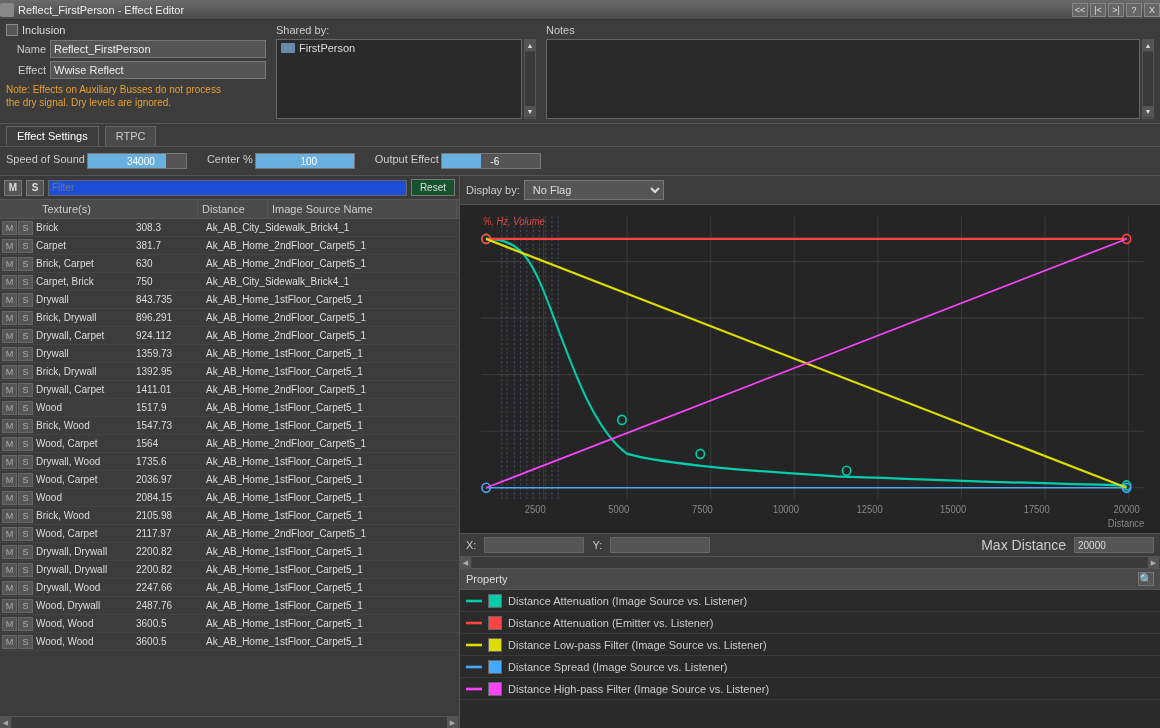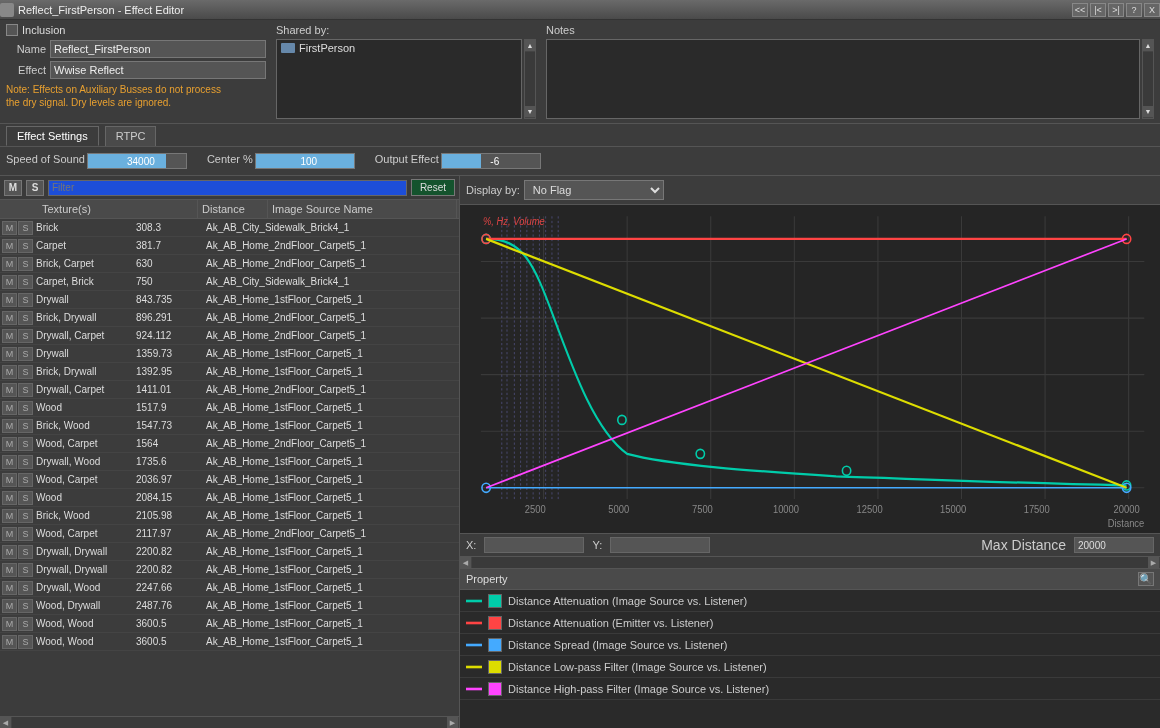--- a/index.html
+++ b/index.html
@@ -953,36 +953,36 @@
           <rect x="0" y="4" width="16" height="4" fill="#ff4444" opacity="0.3"></rect>
           <line x1="0" y1="6" x2="16" y2="6" stroke="#ff4444" stroke-width="2"></line>
         </svg>
       </div>
       <div class="prop-color-swatch" style="background:#ff4444"></div>
       <span class="prop-name">Distance Attenuation (Emitter vs. Listener)</span>
     </div>
             <div class="prop-row">
       <div class="prop-icon">
         <svg width="16" height="12" viewBox="0 0 16 12">
+          <rect x="0" y="4" width="16" height="4" fill="#dddd00" opacity="0.3"></rect>
+          <line x1="0" y1="6" x2="16" y2="6" stroke="#dddd00" stroke-width="2"></line>
+        </svg>
+      </div>
+      <div class="prop-color-swatch" style="background:#dddd00"></div>
+      <span class="prop-name">Distance Low-pass Filter (Image Source vs. Listener)</span>
+    </div>
+            <div class="prop-row">
+      <div class="prop-icon">
+        <svg width="16" height="12" viewBox="0 0 16 12">
           <rect x="0" y="4" width="16" height="4" fill="#44aaff" opacity="0.3"></rect>
           <line x1="0" y1="6" x2="16" y2="6" stroke="#44aaff" stroke-width="2"></line>
         </svg>
       </div>
       <div class="prop-color-swatch" style="background:#44aaff"></div>
       <span class="prop-name">Distance Spread (Image Source vs. Listener)</span>
-    </div>
-            <div class="prop-row">
-      <div class="prop-icon">
-        <svg width="16" height="12" viewBox="0 0 16 12">
-          <rect x="0" y="4" width="16" height="4" fill="#dddd00" opacity="0.3"></rect>
-          <line x1="0" y1="6" x2="16" y2="6" stroke="#dddd00" stroke-width="2"></line>
-        </svg>
-      </div>
-      <div class="prop-color-swatch" style="background:#dddd00"></div>
-      <span class="prop-name">Distance Low-pass Filter (Image Source vs. Listener)</span>
     </div>
             <div class="prop-row">
       <div class="prop-icon">
         <svg width="16" height="12" viewBox="0 0 16 12">
           <rect x="0" y="4" width="16" height="4" fill="#ff44ff" opacity="0.3"></rect>
           <line x1="0" y1="6" x2="16" y2="6" stroke="#ff44ff" stroke-width="2"></line>
         </svg>
       </div>
       <div class="prop-color-swatch" style="background:#ff44ff"></div>
       <span class="prop-name">Distance High-pass Filter (Image Source vs. Listener)</span>

